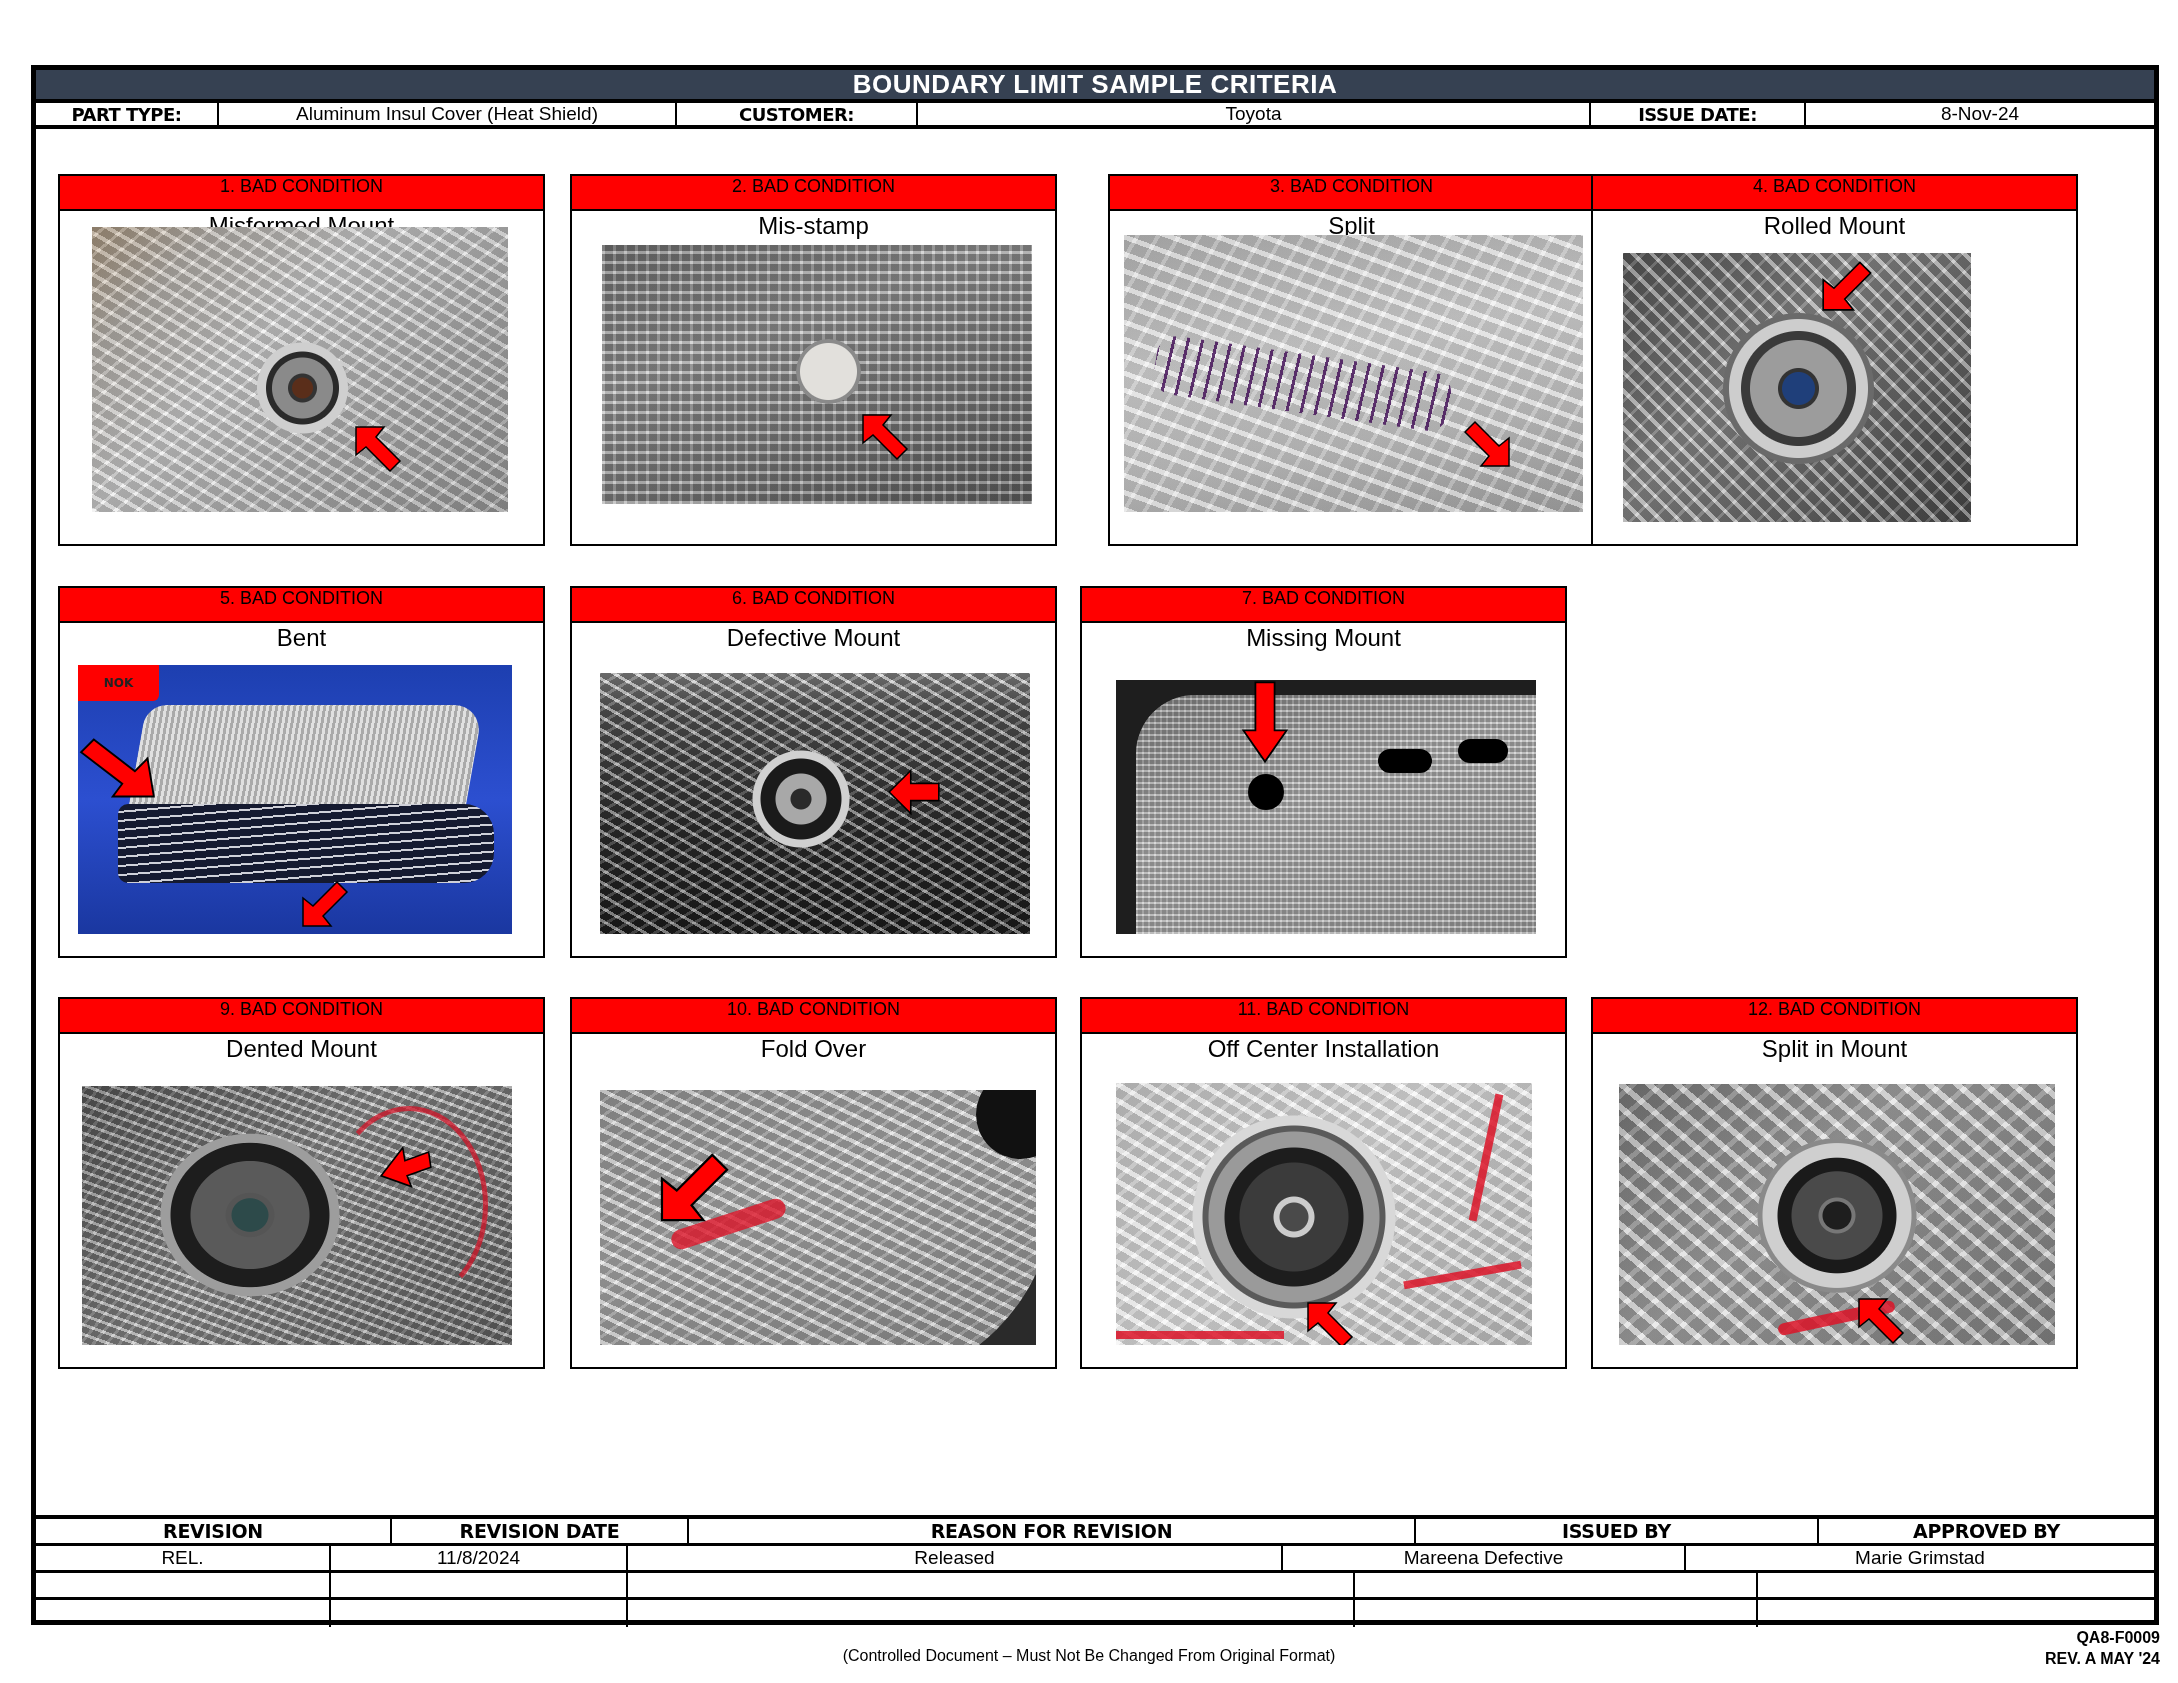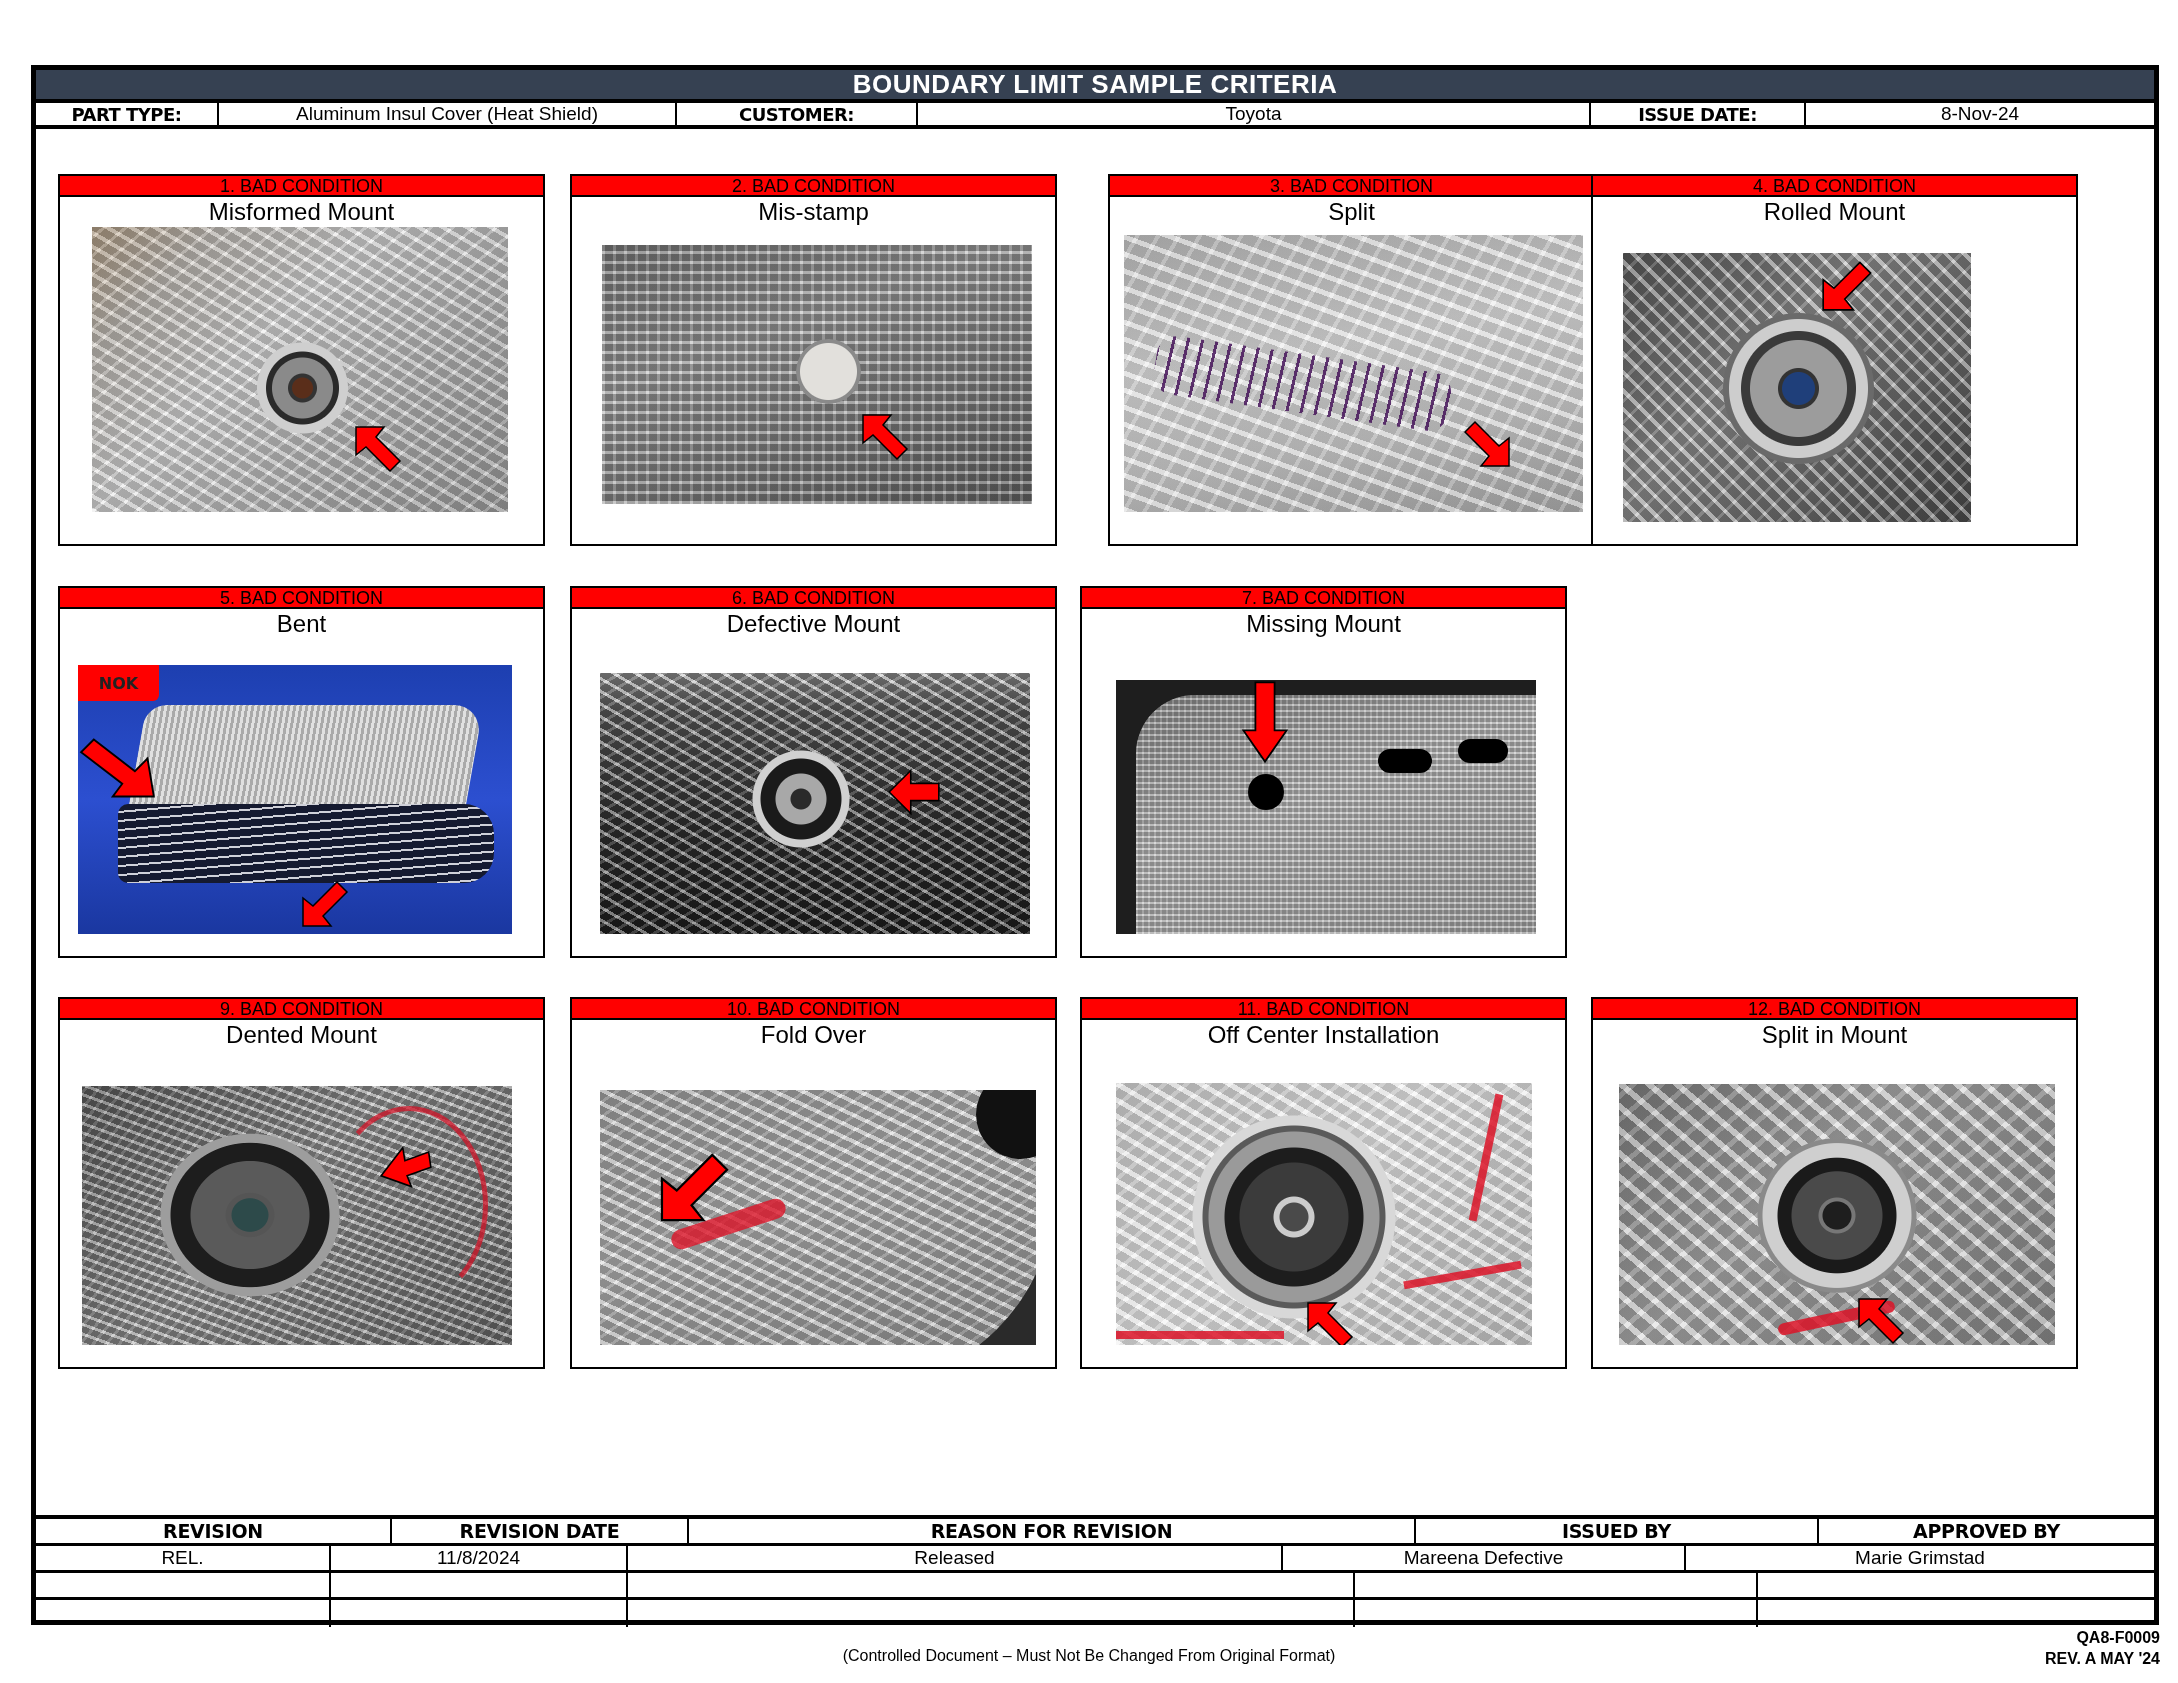--- a/index.html
+++ b/index.html
@@ -25,42 +25,42 @@
       font-size: 19px; border-right: 2px solid #000; white-space: nowrap;
     }
     .info-cell:last-child { border-right: none; }
     .info-cell.label { font-family: "DejaVu Sans", sans-serif; font-weight: bold; font-size: 18px; letter-spacing: -0.5px; }
 
     .card {
       position: absolute; width: 487px; height: 372px;
       border: 2px solid #000; background: #fff;
     }
     .card-header {
-      height: 21px; background: #ff0000; border-bottom: 2px solid #000;
+      height: 35px; background: #ff0000; border-bottom: 2px solid #000;
       font-size: 18px; line-height: 20px; text-align: center; color: #000;
     }
     .card-title {
       font-size: 24px; text-align: center; line-height: 28px; margin-top: 1px;
     }
     .photo {
       position: absolute; overflow: hidden;
     }
     .photo .tex {
       position: absolute; inset: 0;
     }
     .mount {
       position: absolute; border-radius: 50%;
     }
     .arrow {
       position: absolute; width: 0; height: 0;
     }
     .arrow svg { display: block; }
     .nok-badge {
       position: absolute; left: 0; top: 0; width: 81px; height: 36px; background: #ff0000;
-      border-radius: 0 0 6px 0; color: #222; font-weight: bold; font-size: 16px;
+      border-radius: 0 0 6px 0; color: #222; font-weight: bold; font-size: 12px;
       display: flex; align-items: center; justify-content: center; font-family: "DejaVu Sans", sans-serif;
     }
 
     .rev-table {
       position: absolute; left: 0; right: 0; top: 1445px; height: 110px;
       border-top: 4px solid #000;
     }
     .rev-row { display: flex; height: 27px; border-bottom: 3px solid #000; }
     .rev-row:last-child { border-bottom: none; }
     .rev-cell {

